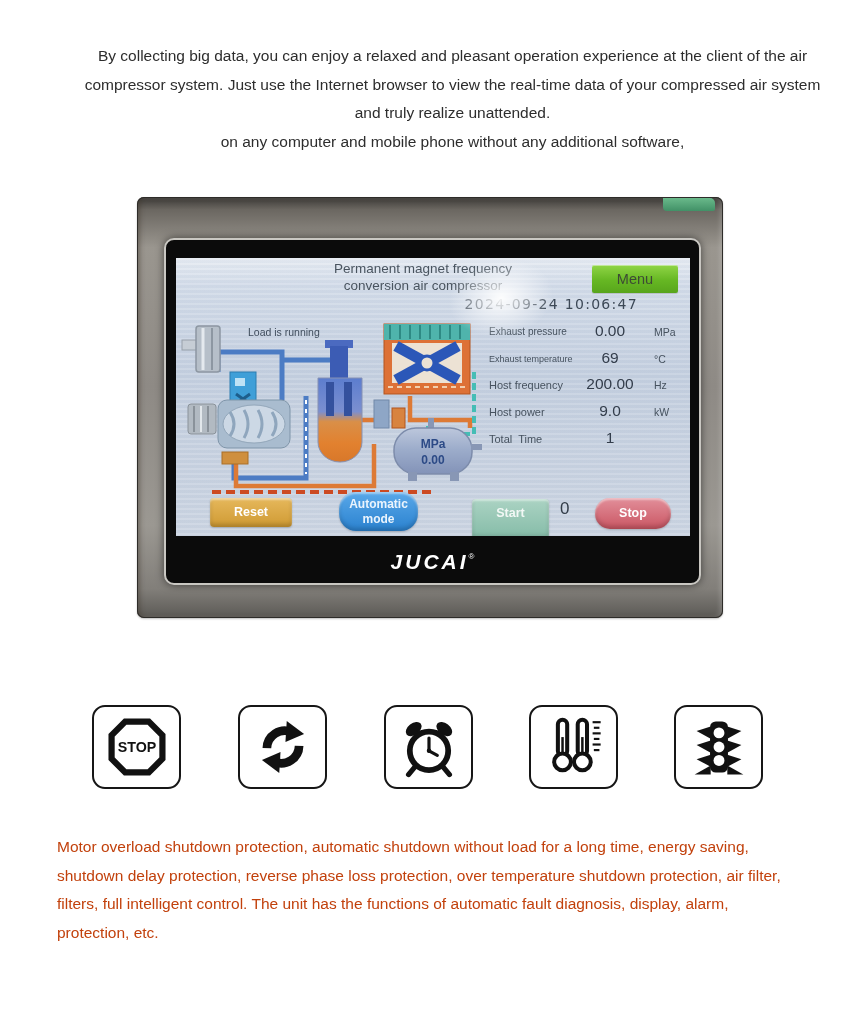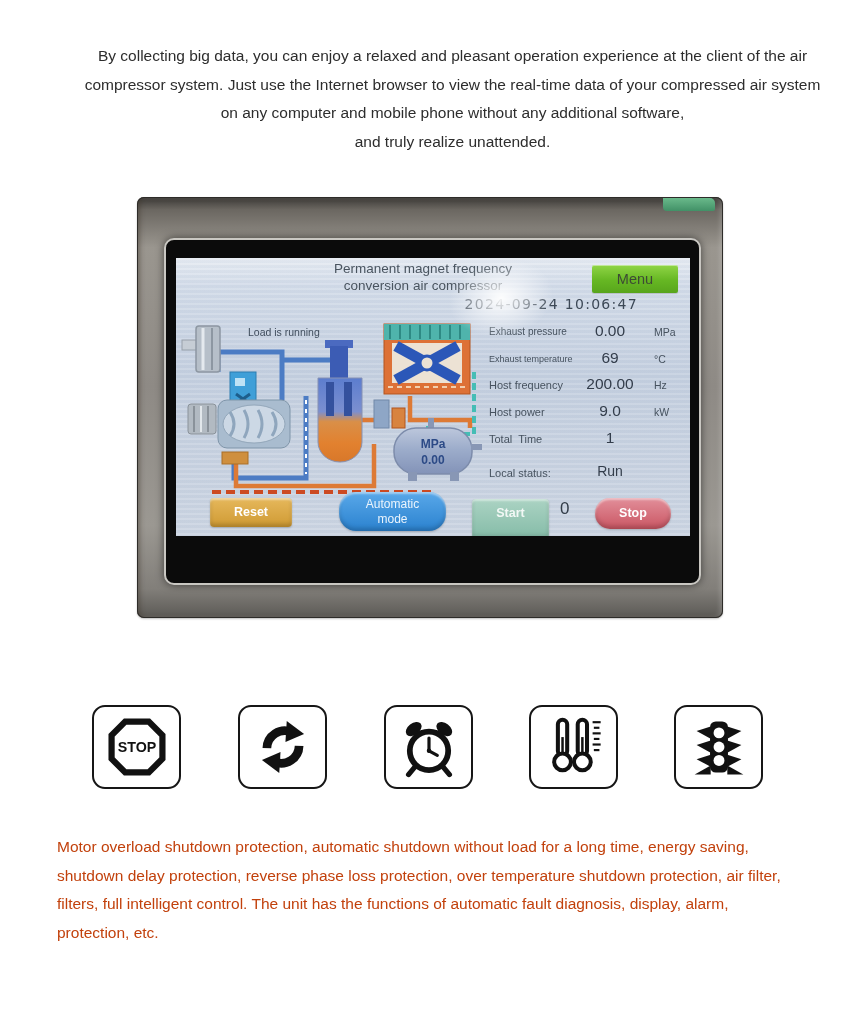--- a/index.html
+++ b/index.html
@@ -50,42 +50,42 @@
   .reading-label.sm { font-size:9px; top:5px; }
   .reading-value { position:absolute; left:86px; top:0; width:76px; text-align:center;
                    font-size:15.5px; color:#333d4b; }
   .reading-unit { position:absolute; left:168px; top:4px; font-size:10.5px; color:#46525f; }
 
   .hmi-btn { position:absolute; border-radius:4px; color:#fff; text-align:center;
              font-weight:bold; font-size:12.5px;
              box-shadow:inset 0 2px 2px rgba(255,255,255,.45), inset 0 -3px 4px rgba(0,0,0,.18), 0 1px 2px rgba(0,0,0,.2); }
   .btn-reset { left:34px; top:240px; width:82px; height:29px; line-height:29px;
                background:linear-gradient(180deg,#e6b85c,#cf9a33); }
-  .btn-auto  { left:163px; top:234px; width:107px; height:39px; border-radius:17px;
-               background:linear-gradient(180deg,#59a8e9,#2b82cf); font-weight:normal;
+  .btn-auto  { left:163px; top:234px; width:79px; height:39px; border-radius:17px;
+               background:linear-gradient(180deg,#59a8e9,#2b82cf); font-weight:bold;
                font-size:12px; line-height:15px; padding-top:5px; color:#eaf4fd; }
   .btn-start { left:296px; top:241px; width:77px; height:40px; line-height:28px;
                background:linear-gradient(180deg,#abd3c3,#84bba7); color:#f2f8f5; }
   .counter   { position:absolute; left:384px; top:241px; font-size:17px; color:#323c48; }
   .btn-stop  { left:419px; top:240px; width:76px; height:31px; line-height:31px; border-radius:15px;
                background:linear-gradient(180deg,#e28f9a,#ca5663); }
 
   
   .icon-box { position:absolute; top:705px; width:89px; height:84px; background:#fff;
               border:2.5px solid #161616; border-radius:13px;
               display:flex; align-items:center; justify-content:center; }
 </style>
 </head>
 <body>
 
 <div class="intro">
   <div>By collecting big data, you can enjoy a relaxed and pleasant operation experience at the client of the air</div>
   <div>compressor system. Just use the Internet browser to view the real-time data of your compressed air system</div>
+  <div>and truly realize unattended.</div>
   <div>on any computer and mobile phone without any additional software,</div>
-  <div>and truly realize unattended.</div>
 </div>
 
 <div class="device">
   <div class="frame"></div>
   <div class="green-tab"></div>
   <div class="bezel">
 
     <div class="screen">
       <div class="hmi-title">
         <div>Permanent magnet frequency</div>
@@ -213,39 +213,37 @@
         <div class="reading-row" style="top:86px">
           <span class="reading-label" style="font-size:11px">Host power</span>
           <span class="reading-value">9.0</span>
           <span class="reading-unit">kW</span>
         </div>
         <div class="reading-row" style="top:113px">
           <span class="reading-label" style="font-size:11px">Total  Time</span>
           <span class="reading-value">1</span>
           <span class="reading-unit"></span>
         </div>
-        <div class="reading-row" style="top:147px">
-          <span class="reading-label" style="font-size:11px">Local status:</span>
-          <span class="reading-value" style="font-size:14px">Run</span>
-          <span class="reading-unit"></span>
-        </div>
       </div>
 
       <div class="hmi-btn btn-reset">Reset</div>
       <div class="hmi-btn btn-auto">
         <div>Automatic</div>
         <div>mode</div>
       </div>
       <div class="hmi-btn btn-start">Start</div>
       <div class="counter">0</div>
       <div class="hmi-btn btn-stop">Stop</div>
 
       <div class="glare"></div>
     </div>
 
+    <div class="brand-row">
+      <span class="brand">JUCAI</span><span class="brand-mark">®</span>
+    </div>
   </div>
 </div>
 
 <div class="icon-box" style="left:92px">
   <svg width="62" height="62" viewBox="0 0 100 100">
     <polygon points="31,9 69,9 91,31 91,69 69,91 31,91 9,69 9,31" fill="#fff" stroke="#111" stroke-width="10"></polygon>
     <text x="50" y="58" text-anchor="middle" font-size="23" font-weight="bold" font-family="Liberation Sans, sans-serif" fill="#111">STOP</text>
   </svg>
 </div>
 <div class="icon-box" style="left:238px">

